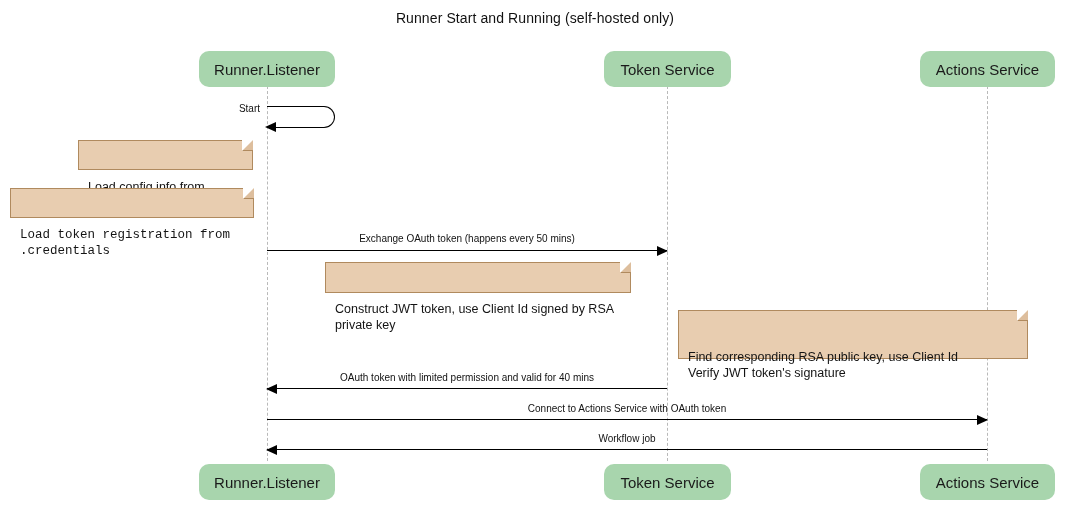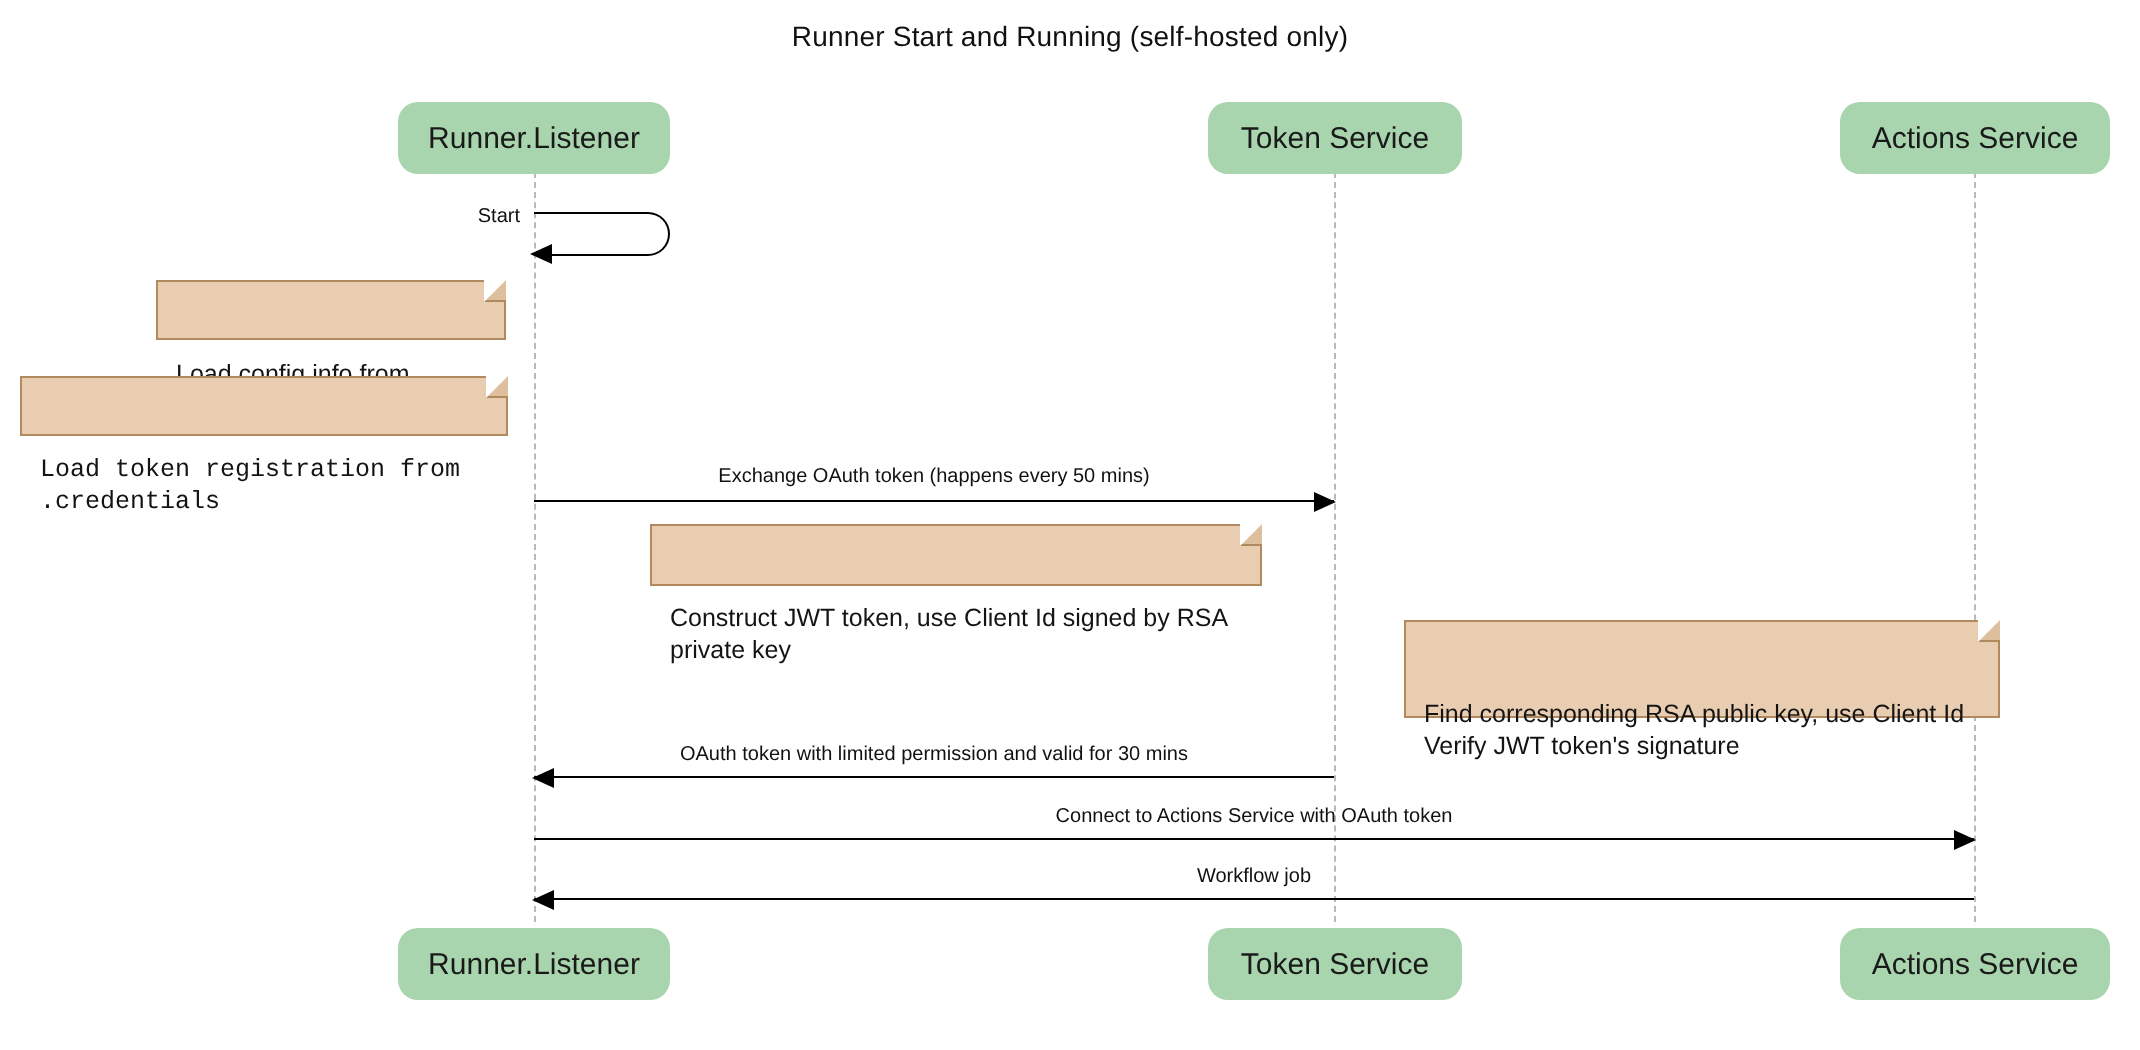--- a/index.html
+++ b/index.html
@@ -175,30 +175,30 @@
   <div class="msg" style="left:267px; top:250px; width:400px;">
     <span class="arrowhead right"></span>
   </div>
   <div class="msg-label" style="left:267px; top:233px; width:400px;">Exchange OAuth token (happens every 50 mins)</div>
 
   <div class="note" style="left:277px; top:262px; width:306px; height:31px;margin-left:48px;">
     <span class="dogear"></span>
     <span>Construct JWT token, use Client Id signed by RSA private key</span>
   </div>
 
-  <div class="note" style="left:702px; top:310px; width:298px; height:49px;">
+  <div class="note" style="left:678px; top:310px; width:350px; height:49px;">
     <span class="dogear"></span>
     <span>Find corresponding RSA public key, use Client Id
 Verify JWT token's signature</span>
   </div>
 
   <div class="msg" style="left:267px; top:388px; width:400px;">
     <span class="arrowhead left"></span>
   </div>
-  <div class="msg-label" style="left:267px; top:372px; width:400px;">OAuth token with limited permission and valid for 30 mins</div>
+  <div class="msg-label" style="left:267px; top:372px; width:400px;">OAuth token with limited permission and valid for 40 mins</div>
 
   <div class="msg" style="left:267px; top:419px; width:720px;">
     <span class="arrowhead right"></span>
   </div>
   <div class="msg-label" style="left:267px; top:403px; width:720px;">Connect to Actions Service with OAuth token</div>
 
   <div class="msg" style="left:267px; top:449px; width:720px;">
     <span class="arrowhead left"></span>
   </div>
   <div class="msg-label" style="left:267px; top:433px; width:720px;">Workflow job</div>

